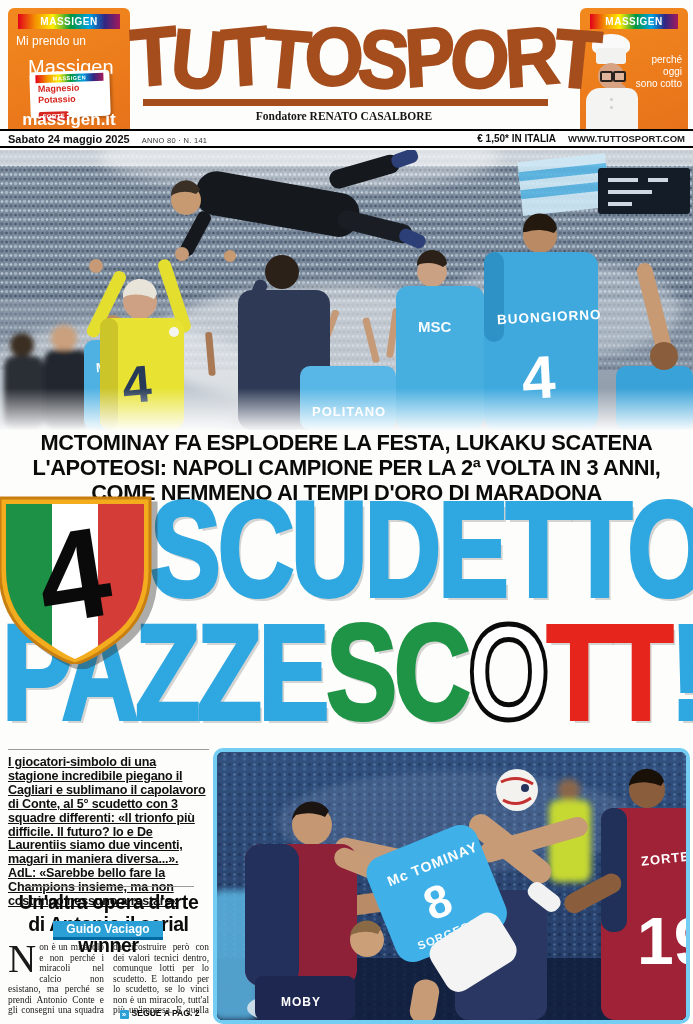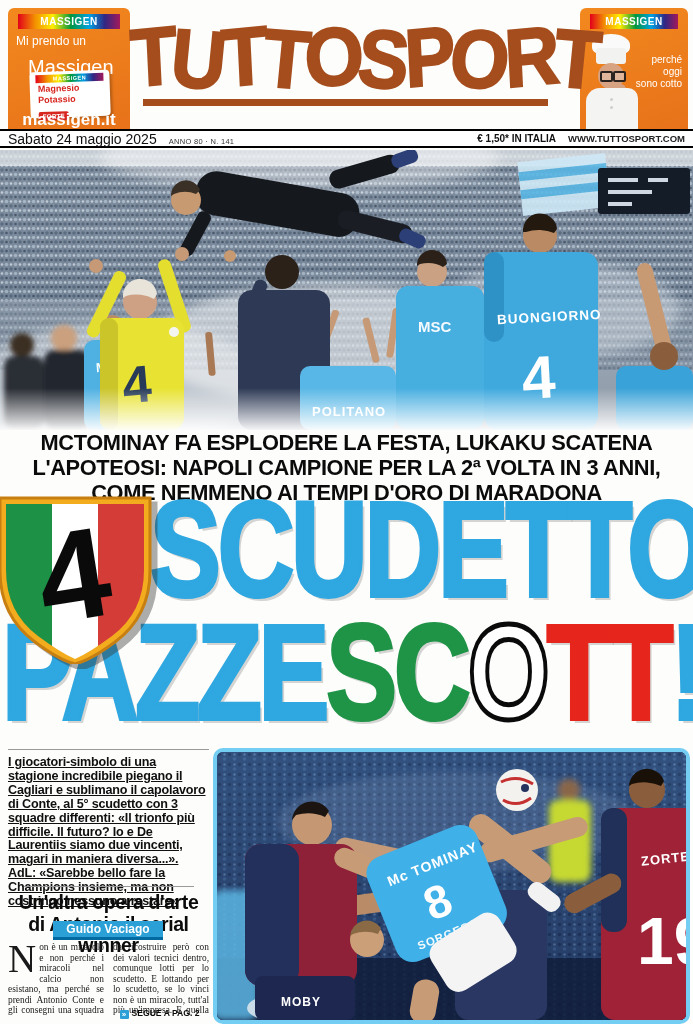--- a/index.html
+++ b/index.html
@@ -41,21 +41,21 @@
   .logo .ch{display:inline-block;}
   .logo .ch0{transform:rotate(-5deg);}
   .logo .ch1{transform:rotate(4deg) translateY(2px);}
   .logo-bar{position:absolute;left:143px;top:99px;width:405px;height:7px;background:#a54d1d;}
   .founder{position:absolute;left:132px;top:110px;width:424px;text-align:center;
       font-family:"Liberation Serif",serif;font-weight:bold;font-size:11.5px;color:#161616;}
   .dateline{position:absolute;left:0;top:129px;width:693px;height:19px;box-sizing:border-box;
       border-top:2px solid #000;border-bottom:2px solid #000;display:flex;align-items:center;
       justify-content:space-between;padding:0 8px;background:#fff;}
   .dl-left,.dl-right{display:flex;align-items:baseline;gap:12px;}
-  .dl-date{font-weight:normal;font-size:14px;}
+  .dl-date{font-weight:bold;font-size:11px;}
   .dl-issue{font-size:7.5px;color:#333;letter-spacing:.3px;}
   .dl-price{font-weight:bold;font-size:10px;}
   .dl-site{font-weight:bold;font-size:9.5px;color:#222;}
   
   .photo-main{position:absolute;left:0;top:150px;width:693px;height:280px;overflow:hidden;background:#9aa5b1;}
   .photo-action{position:absolute;left:213px;top:748px;width:477px;height:276px;box-sizing:border-box;
       border:4px solid #74cdf3;border-radius:10px;overflow:hidden;background:#1c2c4e;}
   svg text{font-family:"Liberation Sans",sans-serif;}
   
   .headline{position:absolute;left:0;top:430px;width:693px;text-align:center;font-weight:bold;
@@ -128,20 +128,21 @@
       <div class="btn" style="top:74px;"></div>
     </div>
     <div class="adr-tag">
       <div>perché oggi</div>
       <div>sono cotto</div>
     </div>
   </div>
 
   <div class="logo"><span class="ch ch0">T</span><span class="ch ch1">U</span><span class="ch ch0">T</span><span class="ch ch1">T</span><span class="ch ch0">O</span><span class="ch ch1">S</span><span class="ch ch0">P</span><span class="ch ch1">O</span><span class="ch ch0">R</span><span class="ch ch1">T</span></div>
   <div class="logo-bar"></div>
+  <div class="founder">Fondatore RENATO CASALBORE</div>
   <div class="dateline">
     <div class="dl-left">
       <span class="dl-date">Sabato 24 maggio 2025</span>
       <span class="dl-issue">ANNO 80 · N. 141</span>
     </div>
     <div class="dl-right">
       <span class="dl-price">€ 1,50* IN ITALIA</span>
       <span class="dl-site">WWW.TUTTOSPORT.COM</span>
     </div>
   </div>

